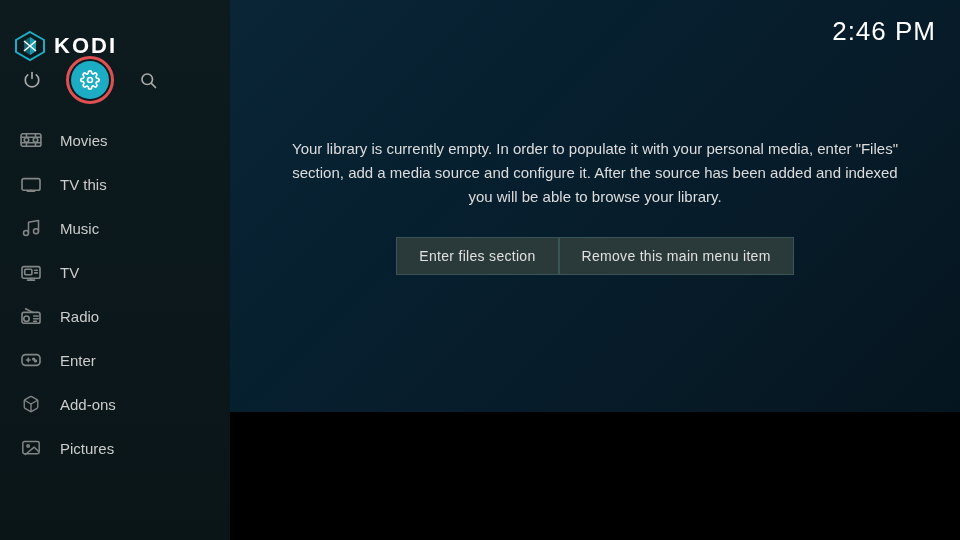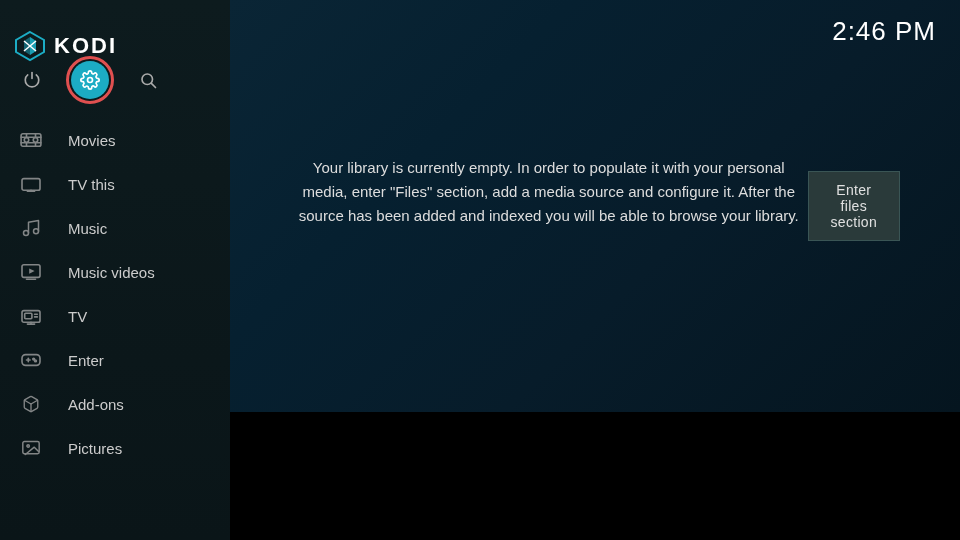--- a/index.html
+++ b/index.html
@@ -92,21 +92,21 @@
 
     .nav-items {
       display: flex;
       flex-direction: column;
       padding-top: 4px;
     }
 
     .nav-item {
       display: flex;
       align-items: center;
-      gap: 26px;
+      gap: 18px;
       padding: 11px 20px;
       cursor: pointer;
       color: #ccc;
       font-size: 15px;
       font-weight: 500;
       transition: background 0.15s;
     }
 
     .nav-icon {
       width: 22px;
@@ -134,21 +134,21 @@
       right: 24px;
       color: #fff;
       font-size: 26px;
       font-weight: 300;
       letter-spacing: 1px;
     }
 
     .library-message {
       flex: 1;
       display: flex;
-      flex-direction: row;
+      flex-direction: column;
       align-items: center;
       justify-content: center;
       padding: 40px 60px;
       text-align: center;
     }
 
     .library-text {
       color: #ddd;
       font-size: 15px;
       line-height: 1.6;
@@ -252,45 +252,48 @@
       <span class="nav-icon">
         <svg width="20" height="20" viewBox="0 0 24 24" fill="none" stroke="#aaa" stroke-width="1.8" stroke-linecap="round" stroke-linejoin="round">
           <path d="M9 18V5l12-2v13"></path>
           <circle cx="6" cy="18" r="3"></circle>
           <circle cx="18" cy="16" r="3"></circle>
         </svg>
       </span>
       <span>Music</span>
     </div>
 
-    <div class="nav-item">
-      <span class="nav-icon">
-        <svg width="22" height="18" viewBox="0 0 24 20" fill="none" stroke="#aaa" stroke-width="1.8" stroke-linecap="round" stroke-linejoin="round">
-          <rect x="2" y="2" width="20" height="14" rx="2"></rect>
-          <polygon points="10,6 10,12 16,9" fill="#aaa" stroke="none"></polygon>
-          <line x1="7" y1="18" x2="17" y2="18"></line>
-        </svg>
-      </span>
-      <span>Music videos</span>
-    </div>
 
     <div class="nav-item">
       <span class="nav-icon">
         <svg width="22" height="18" viewBox="0 0 24 20" fill="none" stroke="#aaa" stroke-width="1.8" stroke-linecap="round" stroke-linejoin="round">
           <rect x="2" y="4" width="20" height="13" rx="2"></rect>
           <line x1="8" y1="19" x2="16" y2="19"></line>
           <line x1="12" y1="17" x2="12" y2="19"></line>
           <rect x="5" y="7" width="8" height="6" rx="1"></rect>
           <line x1="16" y1="8" x2="19" y2="8"></line>
           <line x1="16" y1="11" x2="19" y2="11"></line>
         </svg>
       </span>
       <span>TV</span>
     </div>
 
+    <div class="nav-item">
+      <span class="nav-icon">
+        <svg width="22" height="18" viewBox="0 0 24 20" fill="none" stroke="#aaa" stroke-width="1.8" stroke-linecap="round" stroke-linejoin="round">
+          <rect x="2" y="6" width="20" height="12" rx="2"></rect>
+          <line x1="6" y1="2" x2="14" y2="6"></line>
+          <circle cx="7" cy="13" r="3"></circle>
+          <line x1="15" y1="10" x2="20" y2="10"></line>
+          <line x1="15" y1="13" x2="20" y2="13"></line>
+          <line x1="15" y1="16" x2="18" y2="16"></line>
+        </svg>
+      </span>
+      <span>Radio</span>
+    </div>
 
     <div class="nav-item">
       <span class="nav-icon">
         <svg width="22" height="18" viewBox="0 0 24 20" fill="none" stroke="#aaa" stroke-width="1.8" stroke-linecap="round" stroke-linejoin="round">
           <rect x="2" y="4" width="20" height="12" rx="4"></rect>
           <line x1="9" y1="8" x2="9" y2="12"></line>
           <line x1="7" y1="10" x2="11" y2="10"></line>
           <circle cx="15" cy="9" r="1"></circle>
           <circle cx="17" cy="11" r="1"></circle>
         </svg>
@@ -324,16 +327,17 @@
 </aside>
 
 <main class="main-content">
 
   <div class="top-bar">2:46 PM</div>
 
   <div class="library-message">
     <p class="library-text">Your library is currently empty. In order to populate it with your personal media, enter "Files" section, add a media source and configure it. After the source has been added and indexed you will be able to browse your library.</p>
     <div class="library-buttons">
       <button class="lib-btn">Enter files section</button>
+      <button class="lib-btn">Remove this main menu item</button>
     </div>
   </div>
 
 </main>
 
 </body></html>

